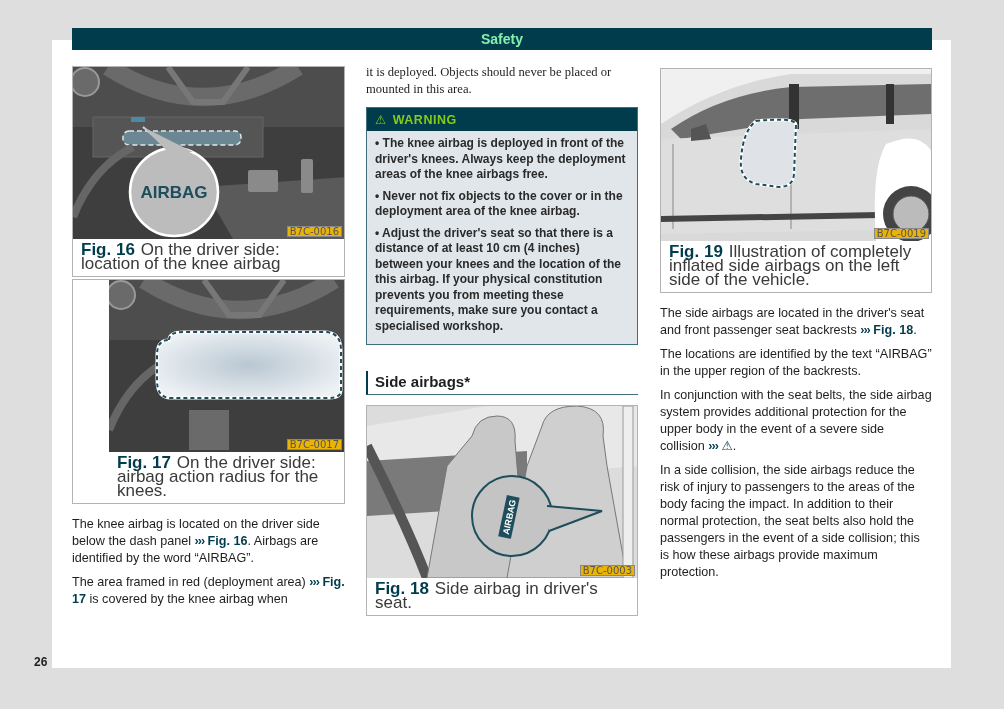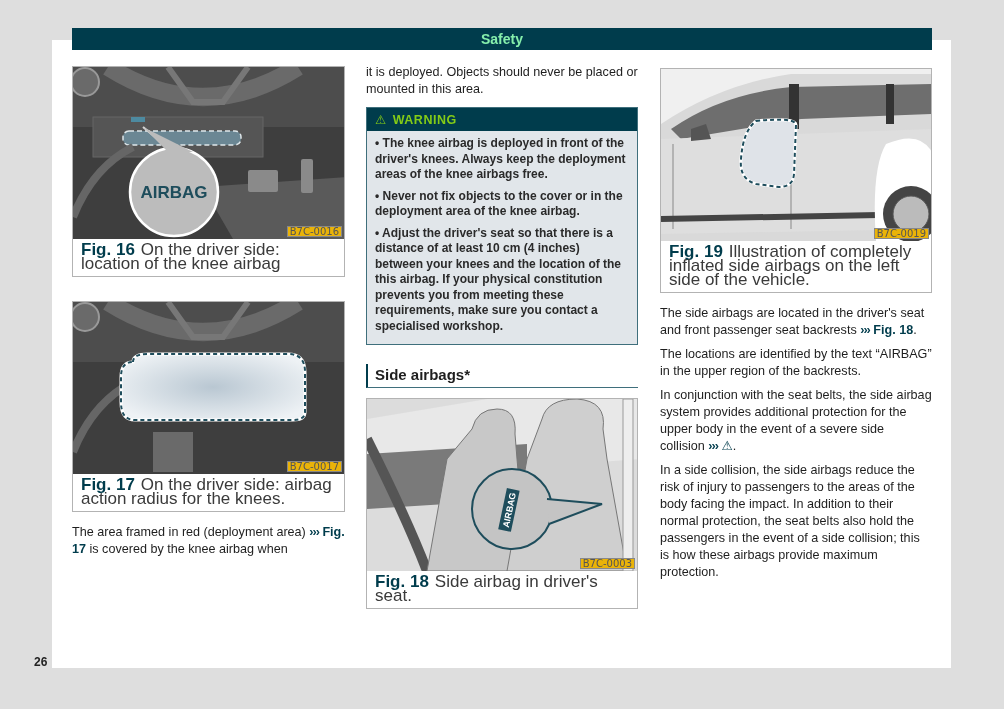--- a/index.html
+++ b/index.html
@@ -58,21 +58,21 @@
         <path d="M70 60 L95 85 L120 85 Z" fill="#bcbcbc"></path>
         <text x="101" y="131" text-anchor="middle" font-family="Liberation Sans, sans-serif" font-weight="bold" font-size="17" fill="#1e4d5c">AIRBAG</text>
       </svg>
       <span class="fig-code">B7C-0016</span>
     </div>
     <div class="fig-cap">
       <span class="fig-num">Fig. 16</span><span>On the driver side: location of the knee airbag</span>
     </div>
   </div>
 
-  <div class="figure" style="margin-top:24px;">
+  <div class="figure" style="margin-top:2px;padding-left:36px;">
     <div class="fig-img" style="height:172px;">
       <svg width="273" height="172" viewBox="0 0 273 172">
         <rect width="273" height="172" fill="#4d4d4d"></rect>
         <path d="M0 60 L273 60 L273 172 L0 172 Z" fill="#3e3e3e"></path>
         <circle cx="12" cy="15" r="14" fill="#6a6a6a" stroke="#999" stroke-width="2"></circle>
         <path d="M35 0 Q130 60 225 0" fill="none" stroke="#6a6a6a" stroke-width="18"></path>
         <path d="M95 0 L120 35 L150 35 L175 0" fill="none" stroke="#777" stroke-width="6"></path>
         <path d="M0 150 Q20 100 60 80" fill="none" stroke="#666" stroke-width="8"></path>
         <rect x="80" y="130" width="40" height="40" fill="#6a6a6a"></rect>
         <defs>
@@ -86,40 +86,43 @@
       </svg>
       <span class="fig-code">B7C-0017</span>
     </div>
     <div class="fig-cap">
       <span class="fig-num">Fig. 17</span><span>On the driver side: airbag action radius for the knees.</span>
     </div>
   </div>
 
   <div style="margin-top:12px;">
     <p class="body">
+      <span>The knee airbag is located on the driver side below the dash panel </span><span class="arrows">›››</span><a class="ref"> Fig. 16</a><span>. Airbags are identified by the word “AIRBAG”.</span>
+    </p>
+    <p class="body">
       <span>The area framed in red (deployment area) </span><span class="arrows">›››</span><a class="ref"> Fig. 17</a><span> is covered by the knee airbag when</span>
     </p>
   </div>
 </div>
 
 <div class="col col2">
-  <p class="body" style="margin-bottom:9px;">it is deployed. Objects should never be placed or mounted in this area.</p>
+  <p class="body" style="margin-bottom:9px;font-family:Liberation Serif, serif;">it is deployed. Objects should never be placed or mounted in this area.</p>
 
   <div class="warning">
     <div class="warning-head">
       <span style="margin-right:6px;">⚠</span><span>WARNING</span>
     </div>
     <div class="warning-body">
       <div class="warning-item">• <span>The knee airbag is deployed in front of the driver's knees. Always keep the deployment areas of the knee airbags free.</span></div>
       <div class="warning-item">• <span>Never not fix objects to the cover or in the deployment area of the knee airbag.</span></div>
       <div class="warning-item">• <span>Adjust the driver's seat so that there is a distance of at least 10 cm (4 inches) between your knees and the location of the this airbag. If your physical constitution prevents you from meeting these requirements, make sure you contact a specialised workshop.</span></div>
     </div>
   </div>
 
-  <div class="sec-title" style="margin-top:19px;">Side airbags*</div>
+  <div class="sec-title" style="margin-top:26px;">Side airbags*</div>
 
   <div class="figure" style="margin-top:2px;">
     <div class="fig-img" style="height:172px; background:#d8d8d8;">
       <svg width="272" height="172" viewBox="0 0 272 172">
         <rect width="272" height="172" fill="#dcdcdc"></rect>
         <path d="M0 20 L120 0 L272 0 L272 60 L0 80 Z" fill="#e8e8e8"></path>
         <path d="M0 55 L160 45 L160 100 L0 110 Z" fill="#7a7a7a"></path>
         <path d="M0 40 Q40 120 60 172" fill="none" stroke="#555" stroke-width="10"></path>
         <path d="M105 30 Q110 10 130 10 Q150 10 148 35 L150 60 L160 172 L60 172 L80 60 Z" fill="#c8c8c8" stroke="#777"></path>
         <path d="M175 20 Q180 0 210 0 Q240 2 236 30 L240 60 L260 172 L140 172 L160 60 Z" fill="#cfcfcf" stroke="#777"></path>

